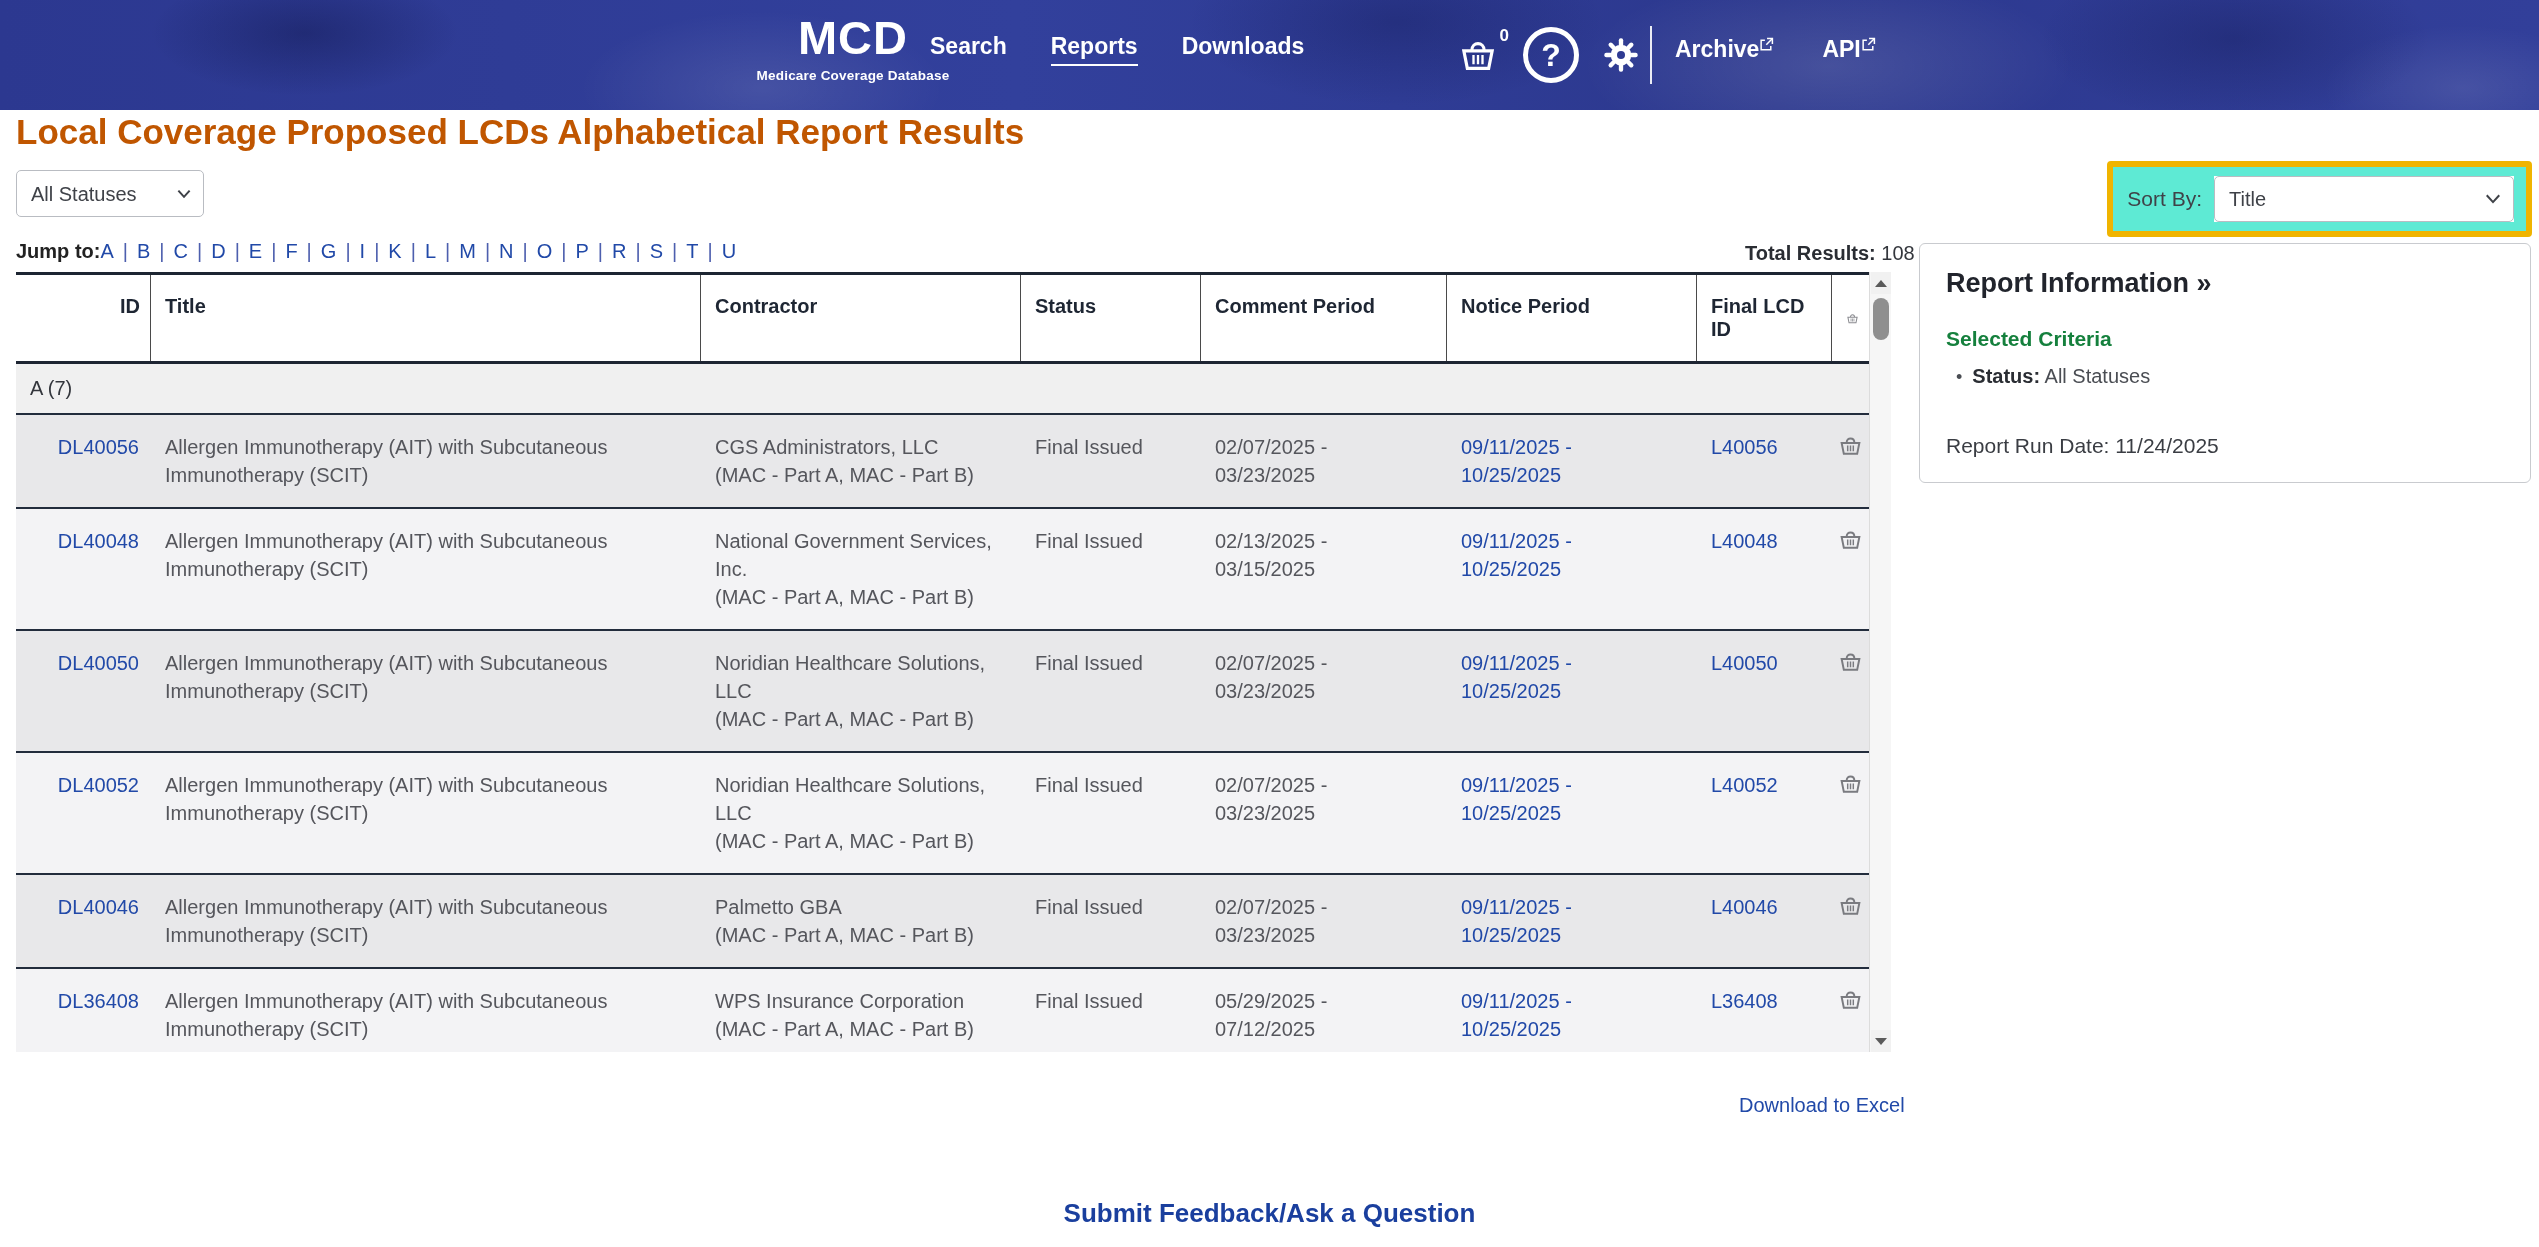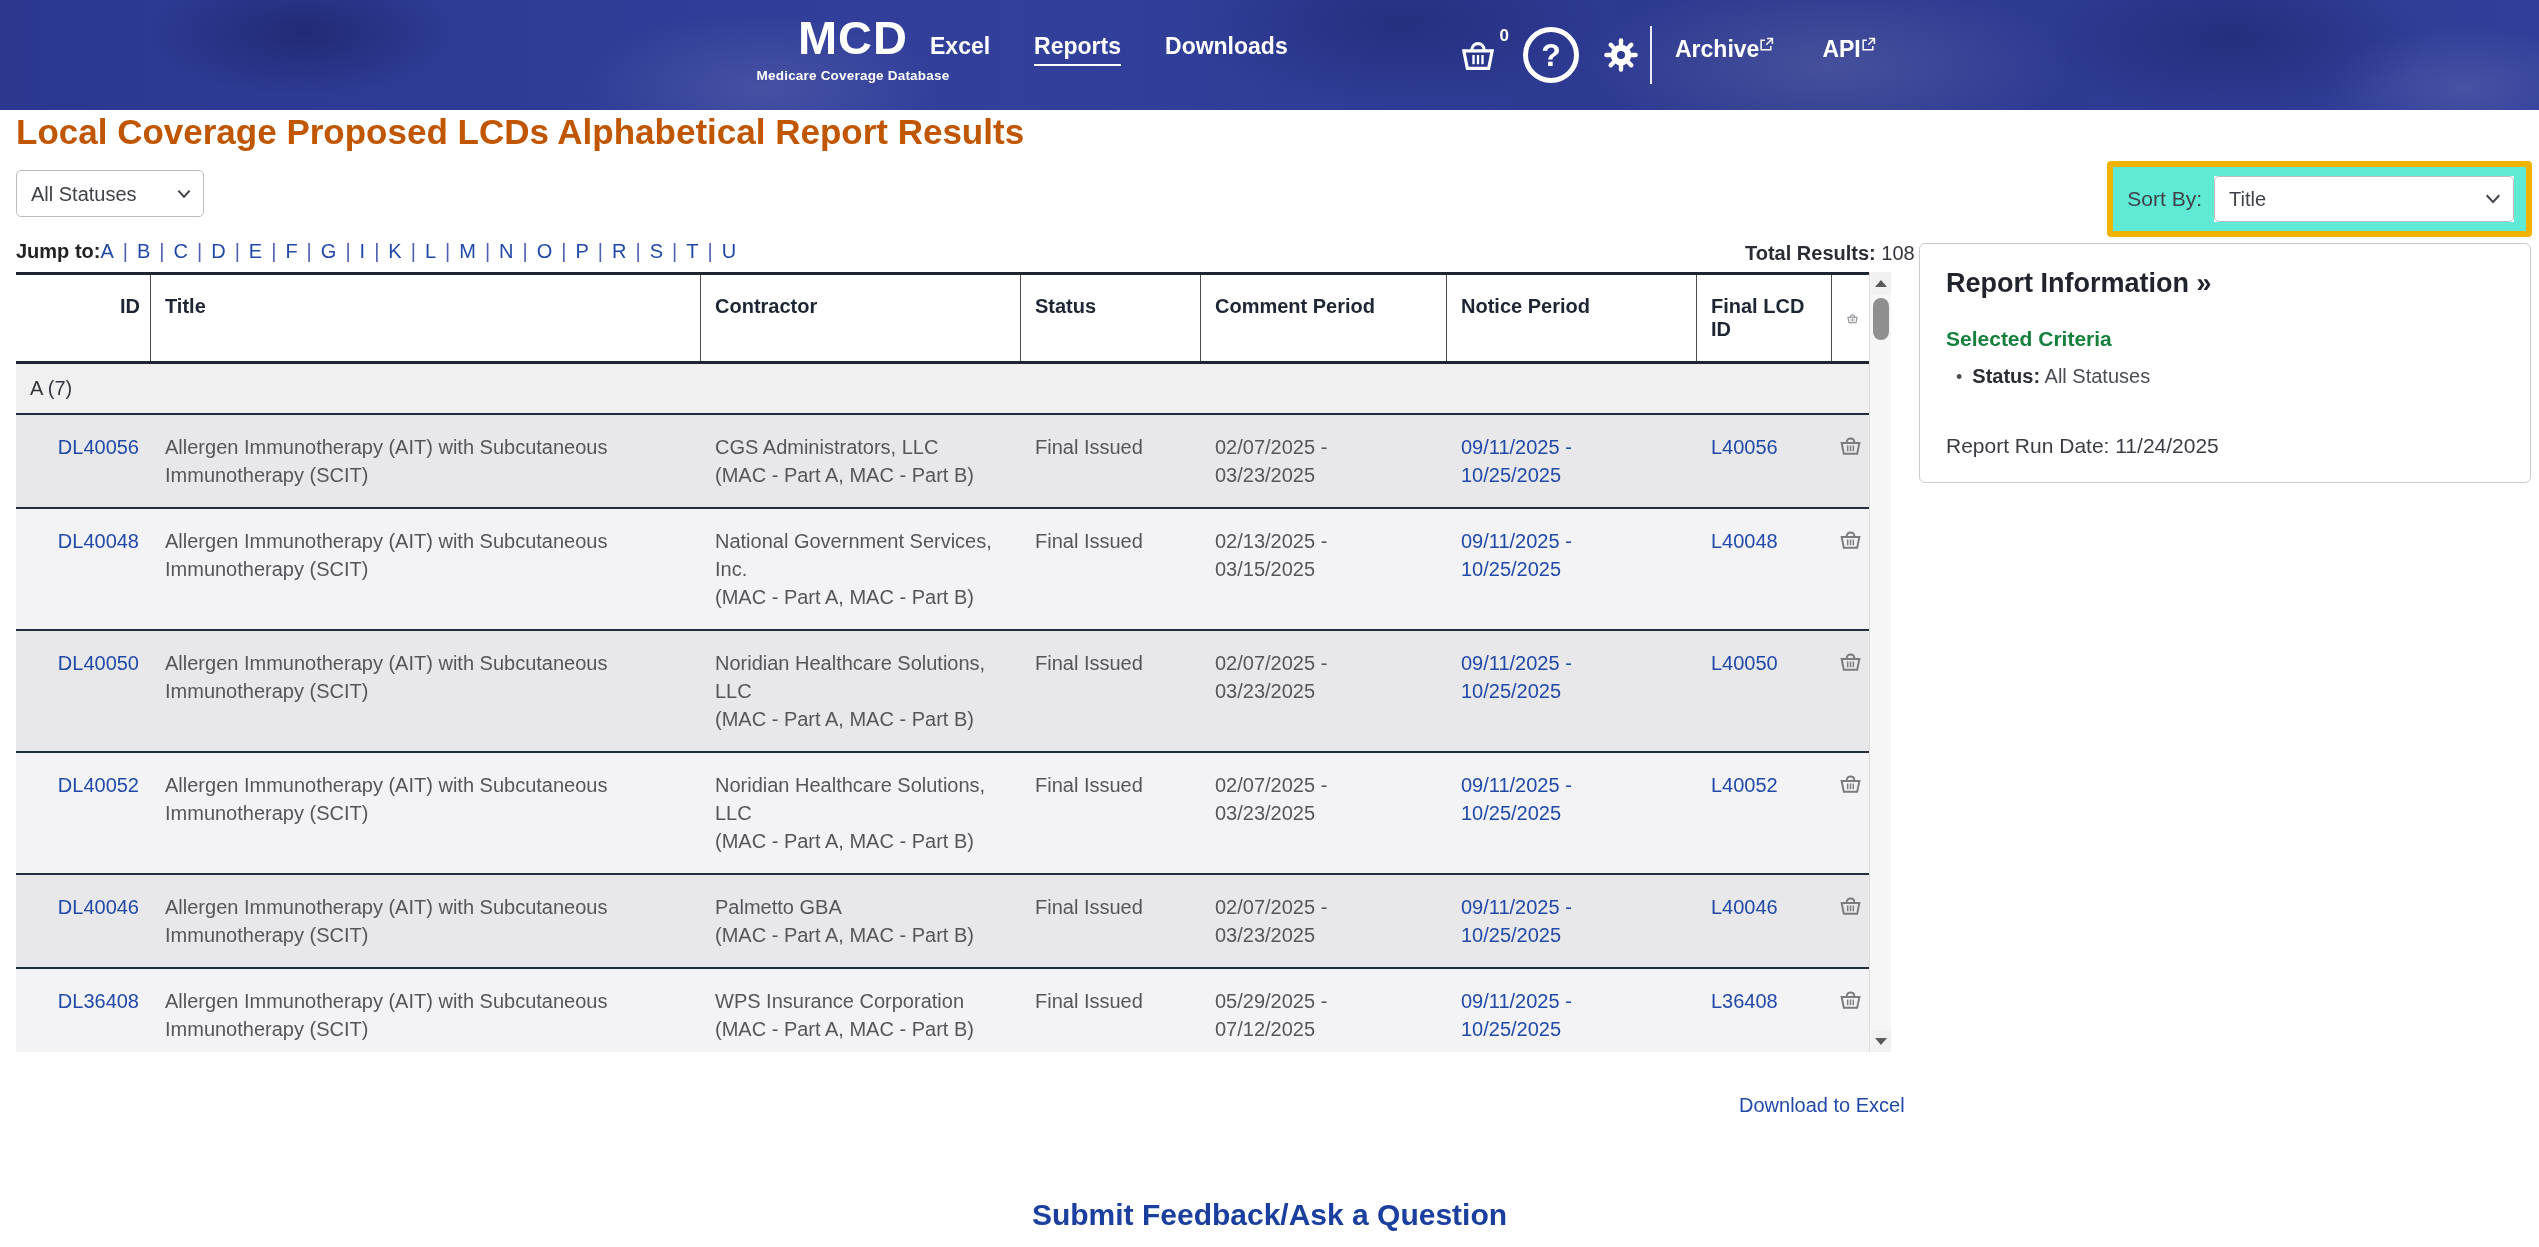--- a/index.html
+++ b/index.html
@@ -96,34 +96,34 @@
   .panel-title{font-size:27px; font-weight:bold; color:#21242c;}
   .panel-subhead{font-size:21px; font-weight:bold; color:#15803d; margin-top:28px;}
   .panel-bullet{font-size:20px; color:#4a4d53; margin-top:14px; padding-left:10px; display:flex; gap:10px; align-items:baseline;}
   .panel-bullet .dot{font-size:18px;}
   .panel-bullet b{color:#2a2d33;}
   .panel-rundate{font-size:21px; color:#3a3d43; margin-top:46px;}
 
   
   .download-link{position:absolute; left:1739px; top:1094px; font-size:20px; color:var(--link); cursor:pointer;}
   .feedback-link{position:absolute; left:0; top:1198px; width:2539px; text-align:center;
-    font-size:30px; font-weight:bold; color:#1a3f9e; cursor:pointer;}
+    font-size:26px; font-weight:bold; color:#1a3f9e; cursor:pointer;}
 </style>
 </head>
 <body>
 
 <div class="page">
 
   <div class="site-header">
     <div class="logo-block">
       <div class="logo-title">MCD</div>
       <div class="logo-sub">Medicare Coverage Database</div>
     </div>
     <div class="main-nav">
-      <div class="nav-link">Excel</div>
+      <div class="nav-link">Search</div>
       <div class="nav-link active">Reports</div>
       <div class="nav-link">Downloads</div>
     </div>
     <div class="icon-cluster">
       <div class="basket-wrap">
         <svg viewBox="0 0 24 24" fill="none" stroke="#fff">
           <path d="M3.5 9.5 H20.5 L18.4 20 H5.6 Z" stroke-width="1.9"></path>
           <path d="M9.3 12 V17.6 M12 12 V17.6 M14.7 12 V17.6" stroke-width="1.4"></path>
           <path d="M8.3 9.3 C8.3 3.8, 15.7 3.8, 15.7 9.3" stroke-width="1.9"></path>
         </svg>

